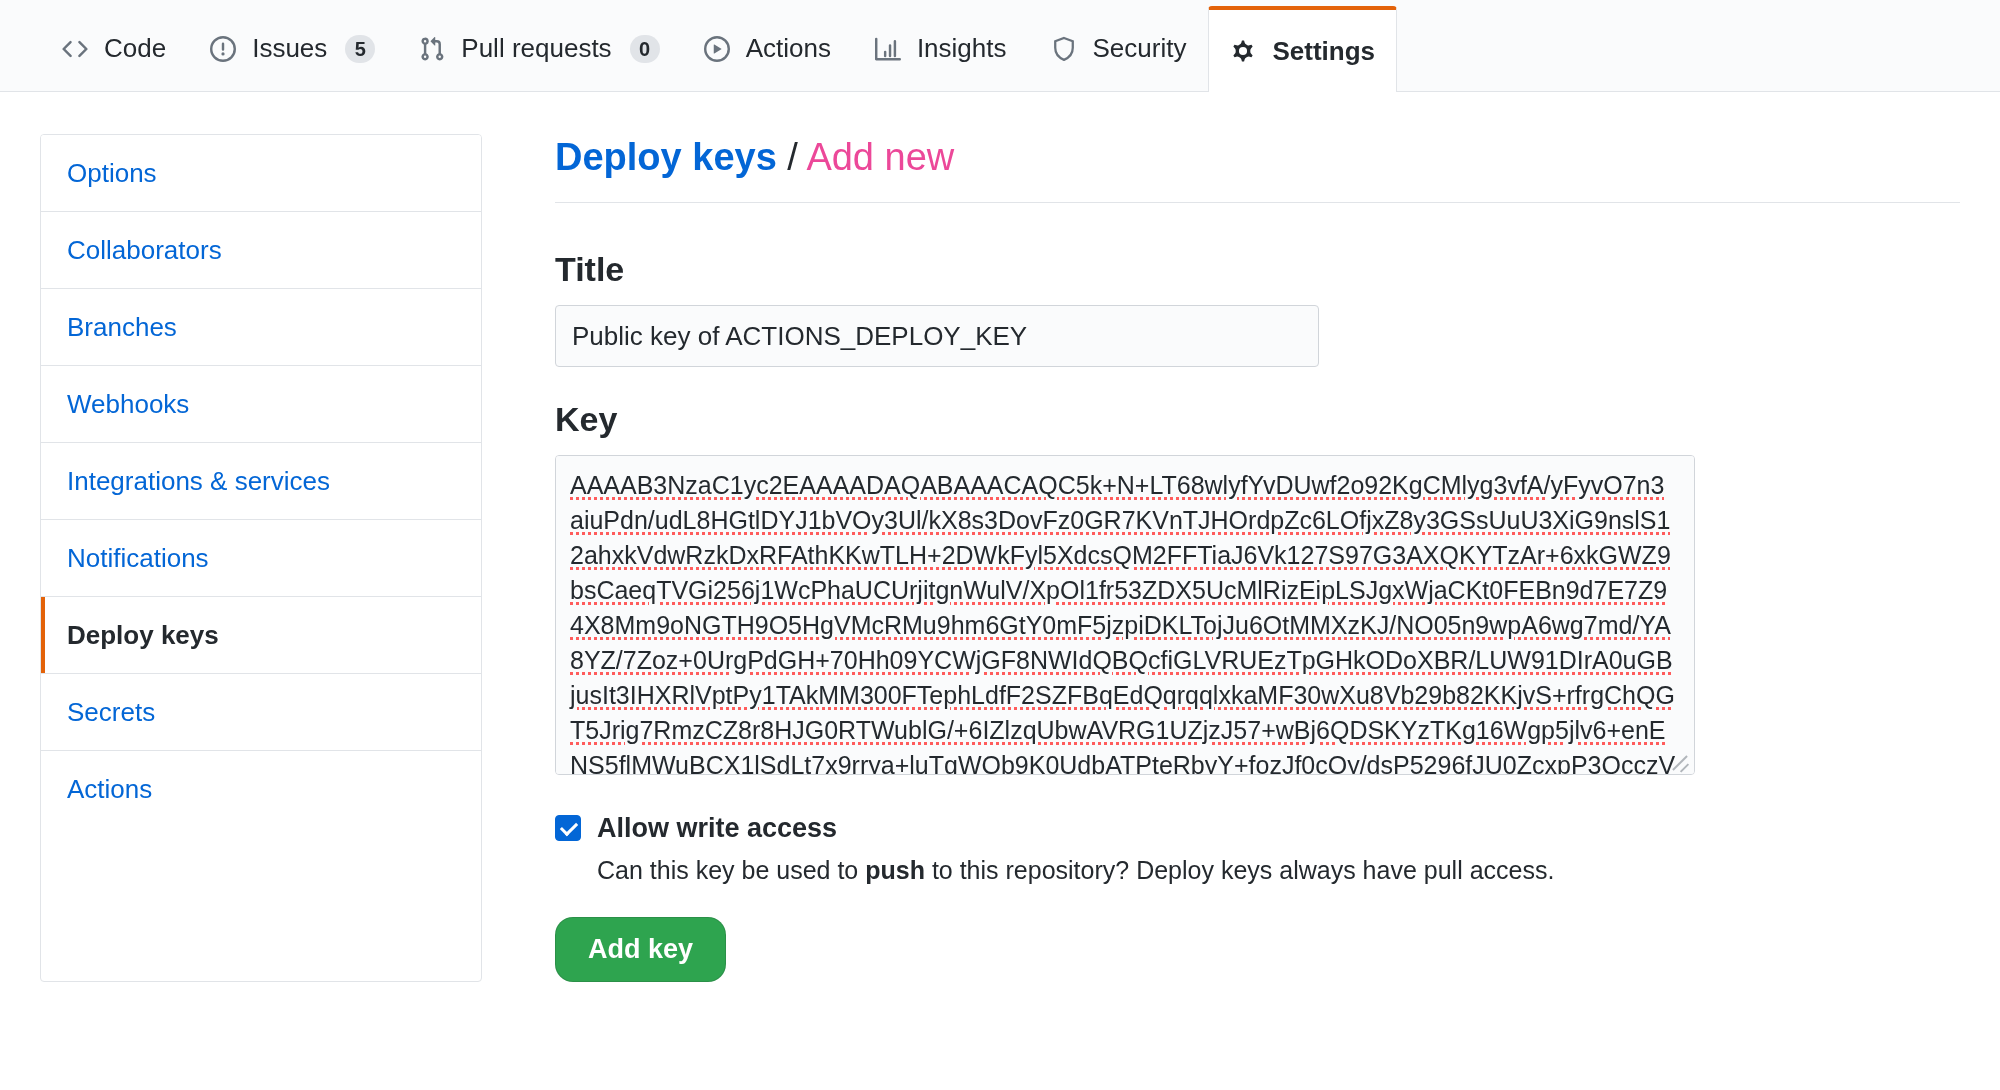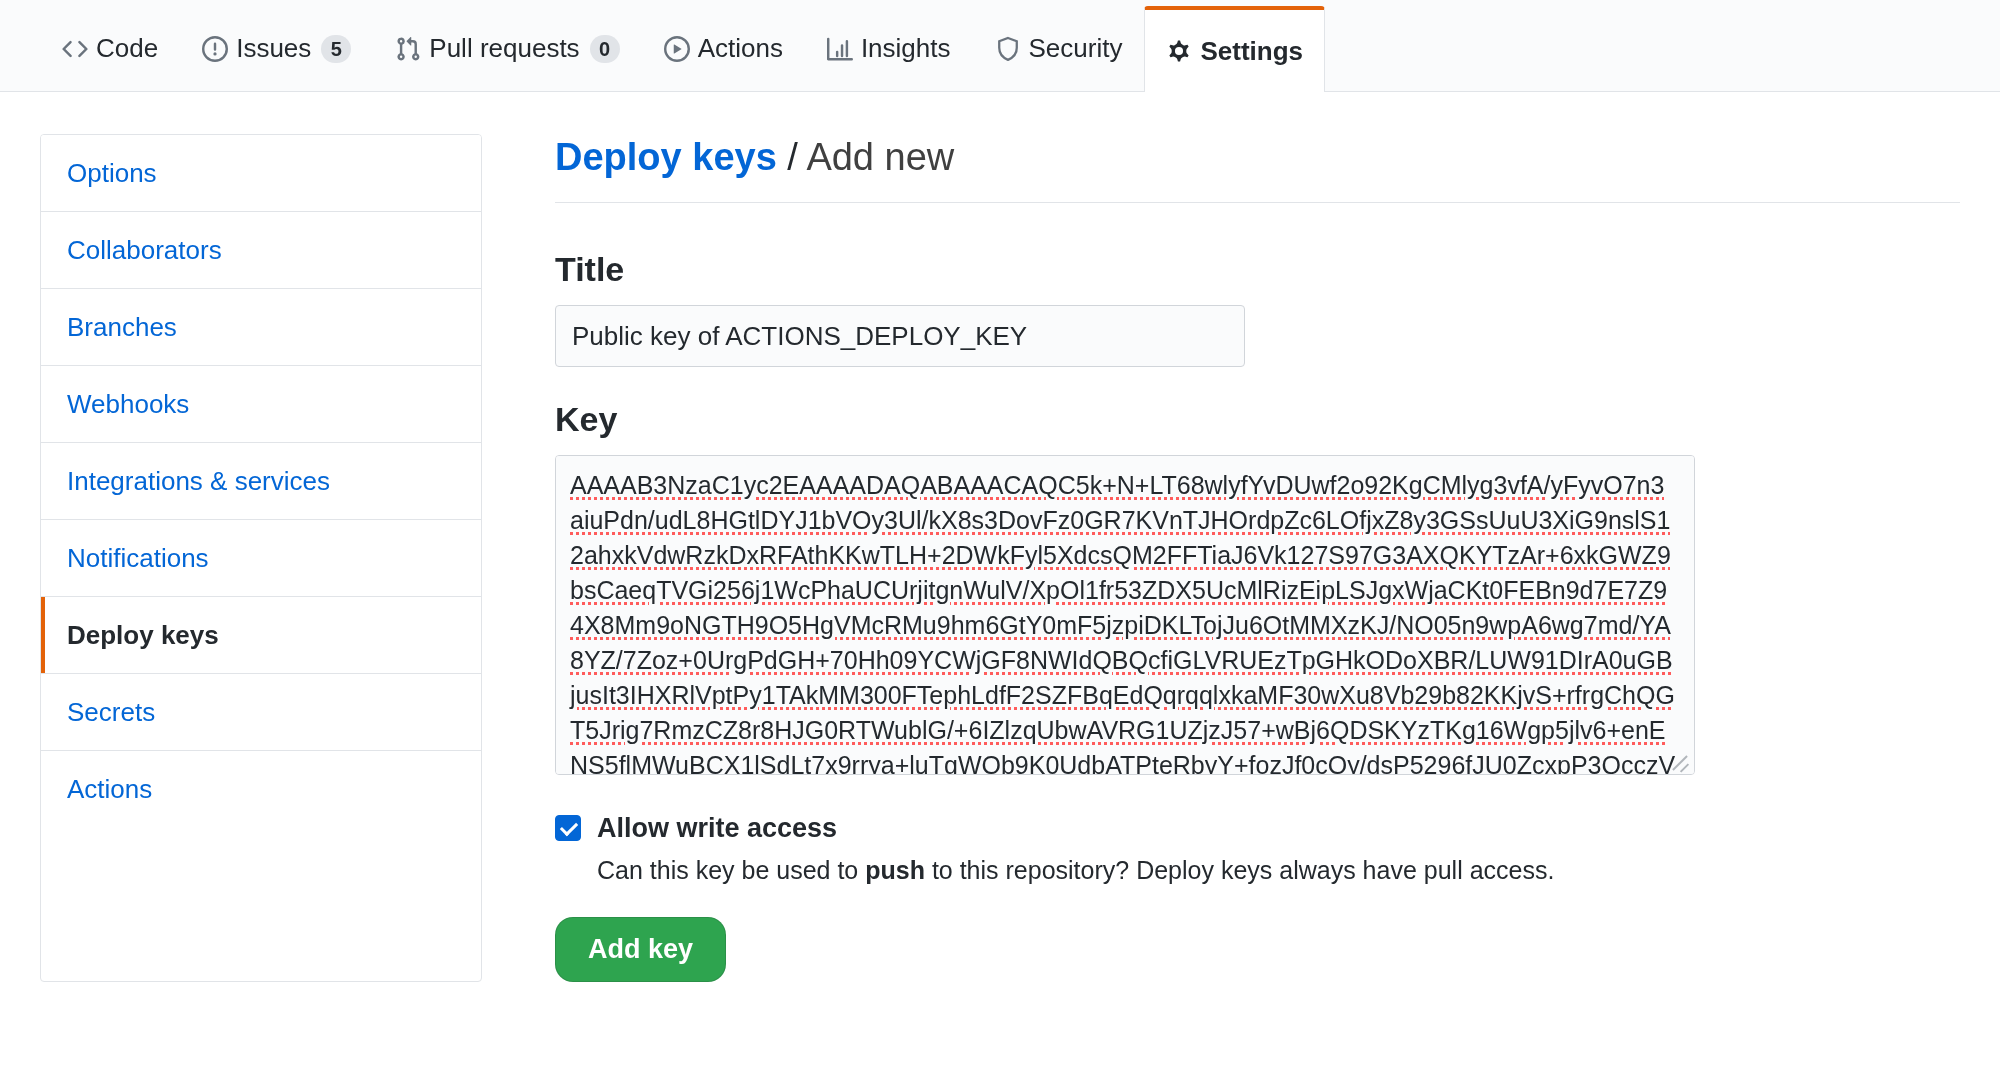--- a/index.html
+++ b/index.html
@@ -18,21 +18,21 @@
     height: 92px;
     background: #fafbfc;
     border-bottom: 1px solid #e1e4e8;
     padding-left: 40px;
     display: flex;
     align-items: flex-end;
   }
   .nav-item {
     display: flex;
     align-items: center;
-    gap: 8px;
+    gap: 16px;
     height: 86px;
     padding: 0 21px;
     font-size: 26px;
     color: #24292e;
     text-decoration: none;
     background: transparent;
     border: 1px solid transparent;
     border-bottom: none;
     position: relative;
     white-space: nowrap;
@@ -126,34 +126,34 @@
     margin-bottom: 44px;
   }
   .subhead-heading {
     font-size: 38px;
     font-weight: normal;
     line-height: 1.25;
     margin: 0;
   }
   .subhead-link { color: #0366d6; font-weight: bold; text-decoration: none; }
   .subhead-sep { color: #24292e; }
-  .subhead-current { color: #404040; }
+  .subhead-current { color: #ec4899; }
 
   .form-group { margin-bottom: 30px; }
   .form-label {
     display: block;
     font-size: 34px;
     font-weight: bold;
     line-height: 1.3;
     margin-bottom: 14px;
     color: #24292e;
   }
   .text-input {
     display: block;
-    width: 690px;
+    width: 764px;
     max-width: 100%;
     padding: 14px 16px;
     font-family: "Liberation Sans", sans-serif;
     font-size: 26px;
     line-height: 32px;
     color: #24292e;
     background: #fafbfc;
     border: 1px solid #d1d5da;
     border-radius: 4px;
     outline: none;

